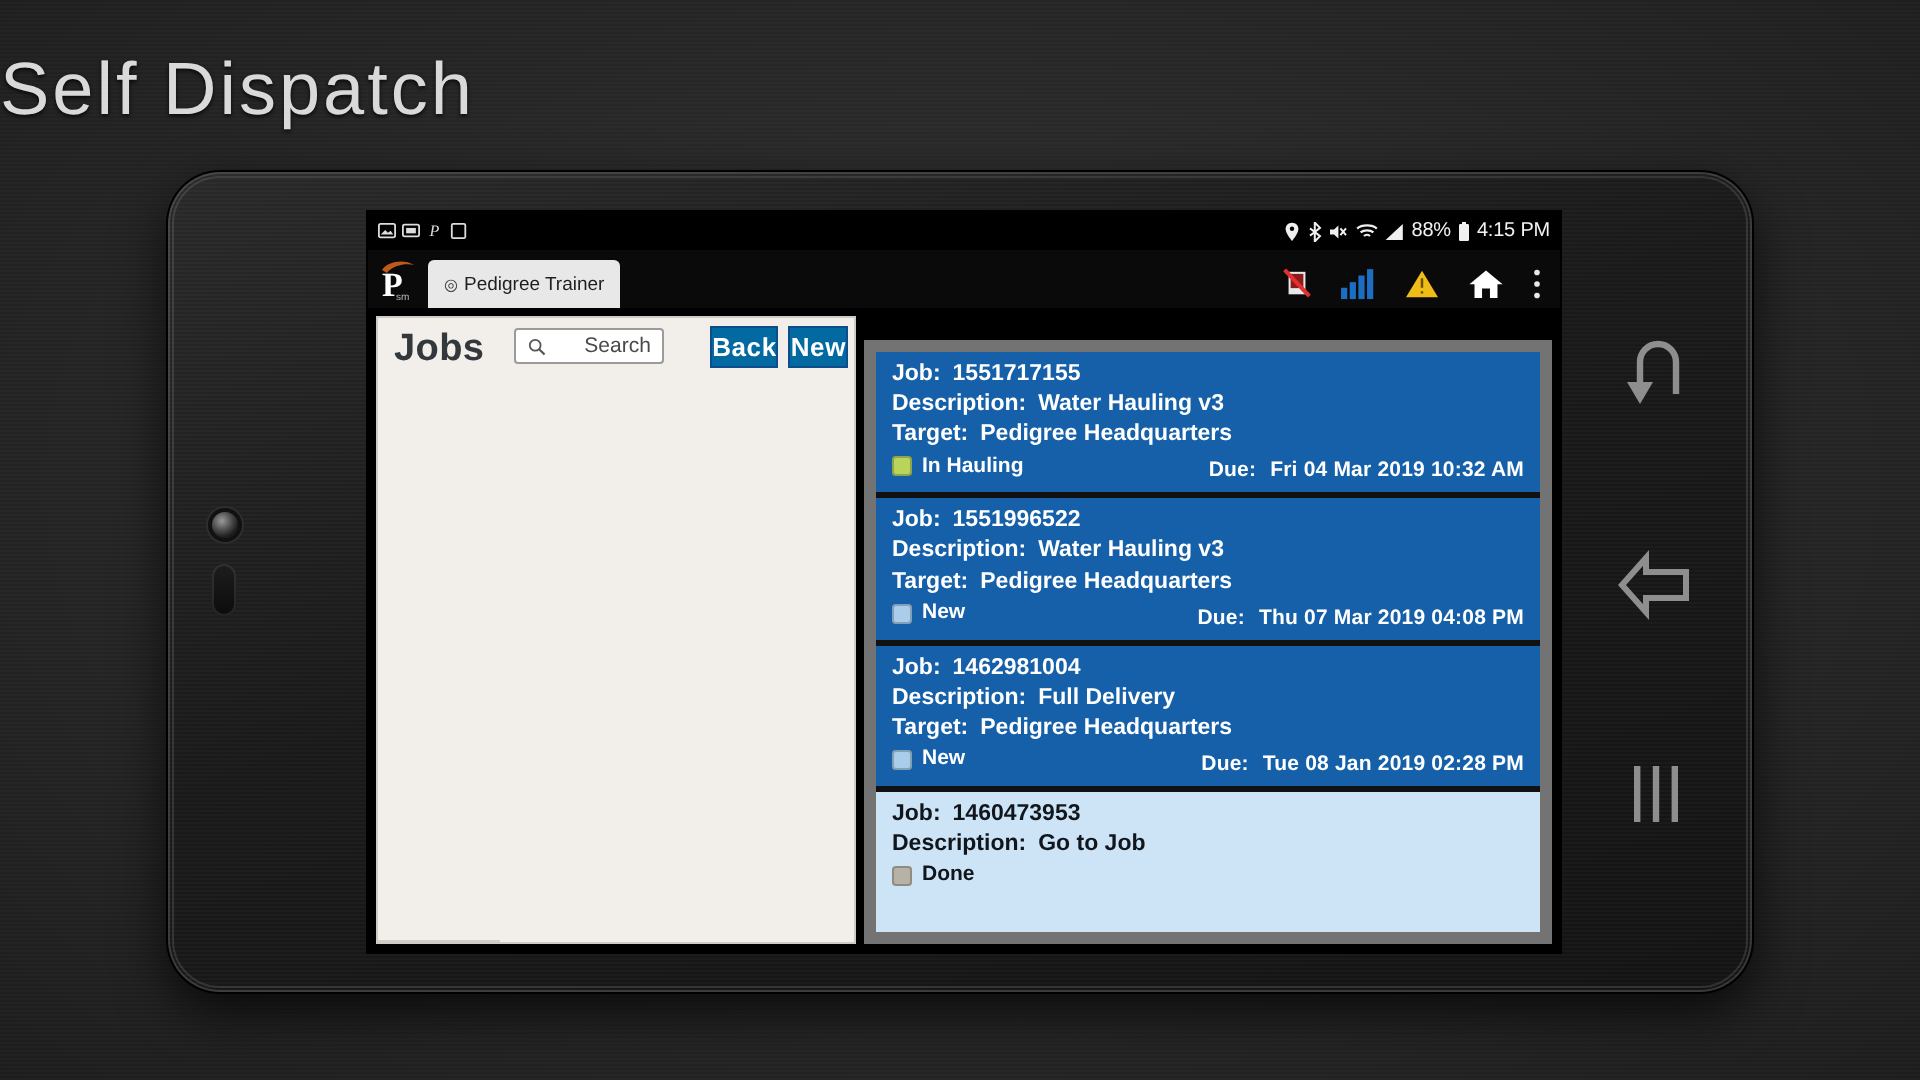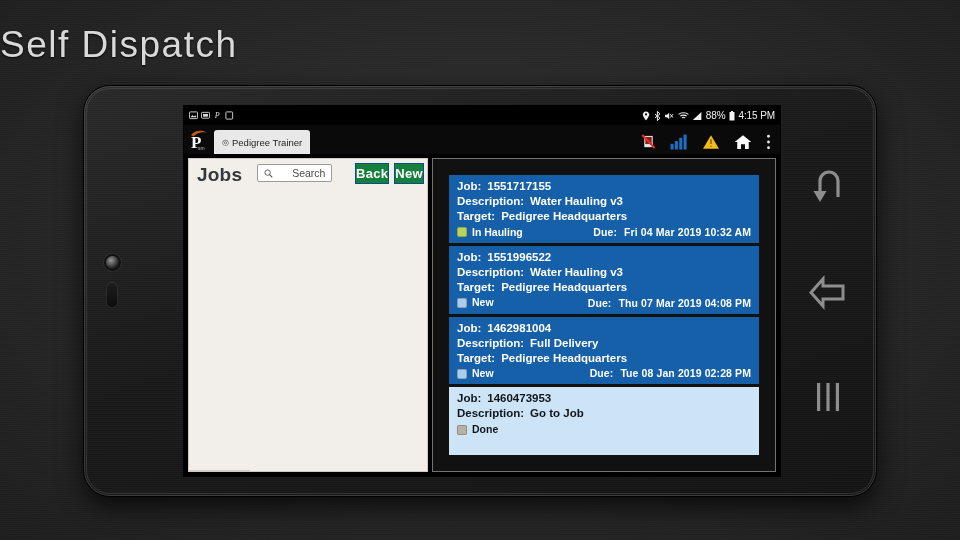--- a/index.html
+++ b/index.html
@@ -118,31 +118,31 @@
   .panel-title { font-size: 19px; font-weight: 700; color: #33383d; letter-spacing: 0.2px; }
   .search-wrap { padding: 5px 7px 6px; }
   .search-box {
     height: 18px; background: #fff; border: 1px solid #9b9b9b;
     border-radius: 2px; display: flex; align-items: center; gap: 19px; padding: 0 6px;
   }
   .search-box .txt { font-size: 10.5px; color: #4a4a4a; }
   .panel-body { flex: 1; background: #f2efeb; }
   .panel-buttons { display: flex; gap: 5px; padding: 4px 3px 4px; }
   .btn-blue {
-    flex: 1; height: 21px; background: #15803d;
+    flex: 1; height: 21px; background: #0369a1;
     border: 1px solid #0d4d8c;
     color: #fff; font-size: 13px; font-weight: 700;
     display: flex; align-items: center; justify-content: center;
     letter-spacing: 0.3px;
   }
 
   .right-panel {
-    flex: 1; margin: 4px 4px 4px 4px; padding: 16px;
+    flex: 1; margin: 16px 4px 4px 4px; padding: 0;
     background: #111; display: flex; flex-direction: column; gap: 3px;
-    border: 1px solid #737373; overflow: hidden;
+    border: 6px solid #737373; overflow: hidden;
   }
   .job-card {
     background: #1560a8; color: #fff;
     padding: 4px 7px 3px 8px;
     position: relative; line-height: 1.32;
   }
   .job-card.selected { background: #cde4f7; color: #10161c; }
   .job-line { font-size: 11.5px; font-weight: 700; }
   .job-line .lbl { margin-right: 6px; }
   .job-status { display: flex; align-items: center; gap: 5px; margin-top: 1px; }

